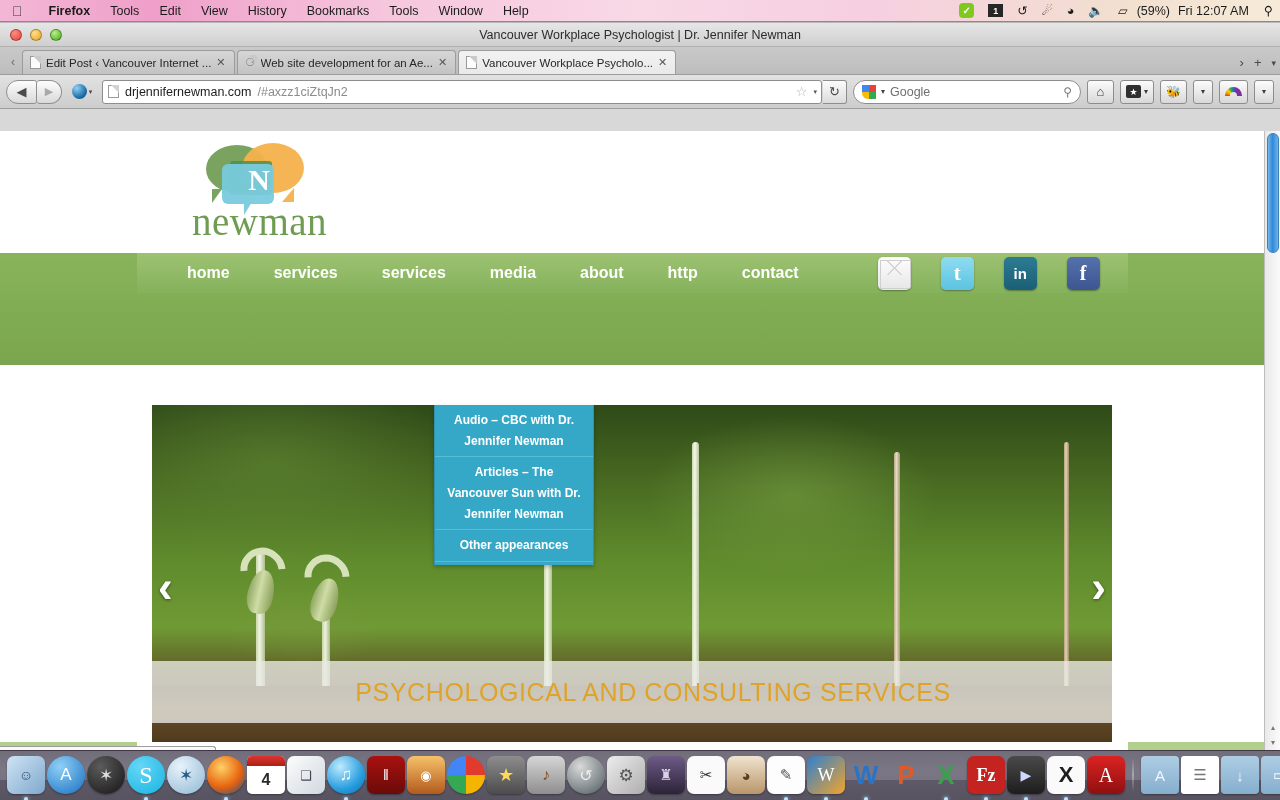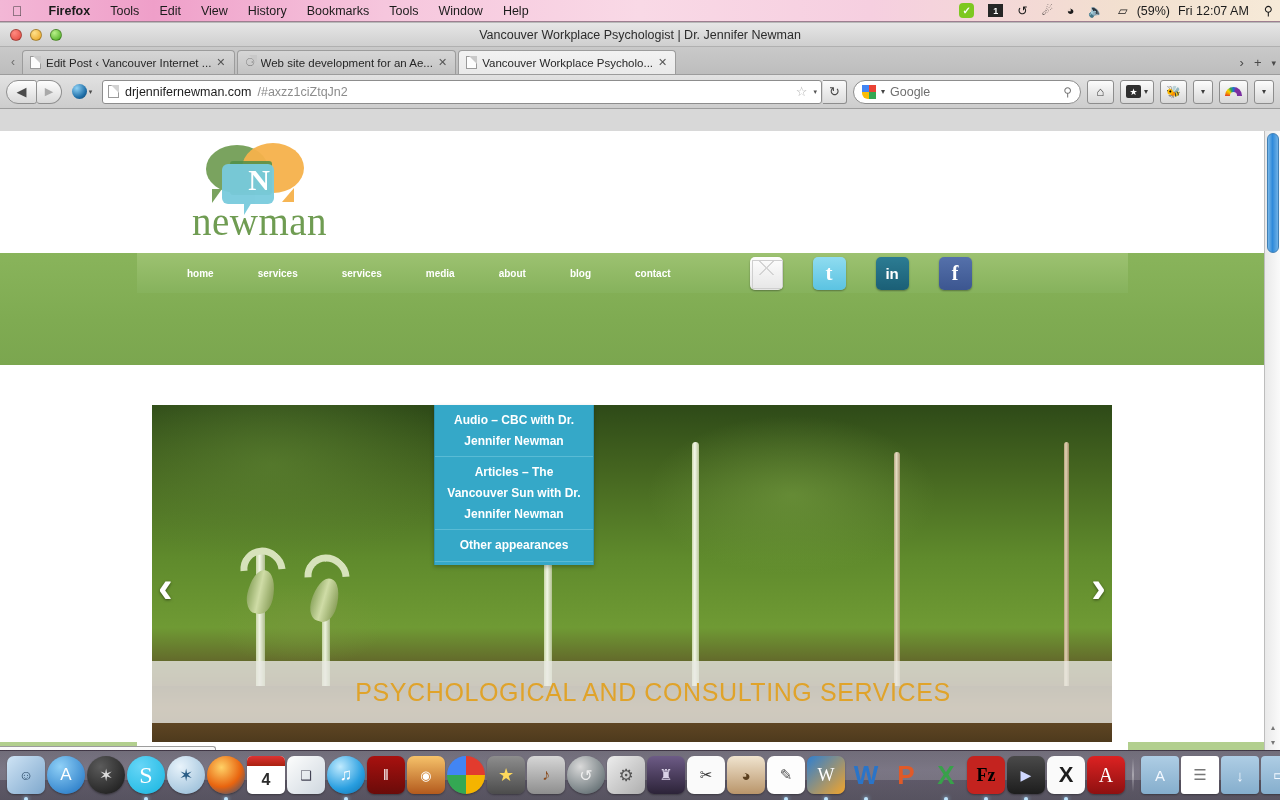--- a/index.html
+++ b/index.html
@@ -168,21 +168,21 @@
 
   
   .navband{
     position:absolute;left:0;top:122px;width:1264px;height:112px;
     background:linear-gradient(to bottom,#89b45b,#7fab52 60%,#7ba64f);
   }
   .navwrap{position:absolute;left:137px;top:0;width:991px;height:40px;
     background:linear-gradient(to bottom,#9dc271,#86b25c);
     display:flex;align-items:center;}
   .navitems{display:flex;align-items:center;}
-  .navitem{color:#fff;font-weight:bold;font-size:10px;padding:0 22px;}
+  .navitem{color:#fff;font-weight:bold;font-size:16px;padding:0 22px;}
   .navitem.first{padding-left:50px;}
   .socials{display:flex;align-items:center;gap:30px;margin-left:57px;}
   .sicon{width:33px;height:33px;border-radius:5px;display:flex;align-items:center;justify-content:center;
     box-shadow:0 1px 2px rgba(0,0,0,.35);font-weight:bold;}
   .sicon.mail{background:linear-gradient(to bottom,#fefefe,#e6e6e6);position:relative;overflow:hidden;}
   .sicon.mail:before{content:"";position:absolute;left:2px;top:3px;width:29px;height:27px;
     border:1px solid #cfcfcf;}
   .sicon.mail:after{content:"";position:absolute;left:3px;top:4px;width:27px;height:14px;
     background:linear-gradient(135deg,transparent 47%,#d4d4d4 48%,#d4d4d4 52%,transparent 53%),
                linear-gradient(45deg,transparent 47%,#d4d4d4 48%,#d4d4d4 52%,transparent 53%);}
@@ -304,21 +304,21 @@
   .d-scissors{background:#fafafa;color:#3b3b3b;font-size:15px;}
   .d-gimp{background:linear-gradient(to bottom,#f0e4cf,#b9956a);color:#5a3f1f;font-size:15px;}
   .d-textedit{background:#fdfdfd;color:#555;font-size:15px;}
   .d-word1{background:linear-gradient(135deg,#2f7fd0,#f2a42b);color:#fff;
     font-family:"Liberation Serif",serif;font-size:18px;}
   .d-word2{background:transparent;box-shadow:none;color:#2a74c8;
     font-family:"Liberation Sans",sans-serif;font-size:26px;font-weight:bold;}
   .d-pp{background:transparent;box-shadow:none;color:#e05a28;
     font-family:"Liberation Sans",sans-serif;font-size:26px;font-weight:bold;}
   .d-excel{background:transparent;box-shadow:none;color:#38a14a;font-size:26px;font-weight:bold;}
-  .d-fz{background:#c4231f;color:#000000;font-family:"Liberation Serif",serif;font-size:18px;font-weight:bold;}
+  .d-fz{background:#c4231f;color:#ffffff;font-family:"Liberation Serif",serif;font-size:18px;font-weight:bold;}
   .d-video{background:linear-gradient(to bottom,#4a4a4a,#1d1d1d);color:#cfd8ff;font-size:14px;}
   .d-x{background:#fafafa;color:#1d1d1d;font-size:22px;font-weight:bold;}
   .d-acrobat{background:linear-gradient(to bottom,#d22,#8e1010);color:#fff;
     font-family:"Liberation Serif",serif;font-size:20px;}
   .d-stack{background:linear-gradient(to bottom,#aecde4,#85aecd);color:#f2f8ff;font-size:15px;border-radius:4px;}
   .d-docstack{background:#fff;color:#777;font-size:15px;border-radius:3px;}
   #dock .spacer{flex:1;}
 </style>
 </head>
 <body>
@@ -457,21 +457,21 @@
       </div>
 
       <div class="navband">
         <div class="navwrap">
           <div class="navitems">
             <span class="navitem first">home</span>
             <span class="navitem">services</span>
             <span class="navitem">services</span>
             <span class="navitem">media</span>
             <span class="navitem">about</span>
-            <span class="navitem">blog</span>
+            <span class="navitem">http</span>
             <span class="navitem">contact</span>
           </div>
           <div class="socials">
             <span class="sicon mail"></span>
             <span class="sicon tw">t</span>
             <span class="sicon li">in</span>
             <span class="sicon fb">f</span>
           </div>
         </div>
       </div>

